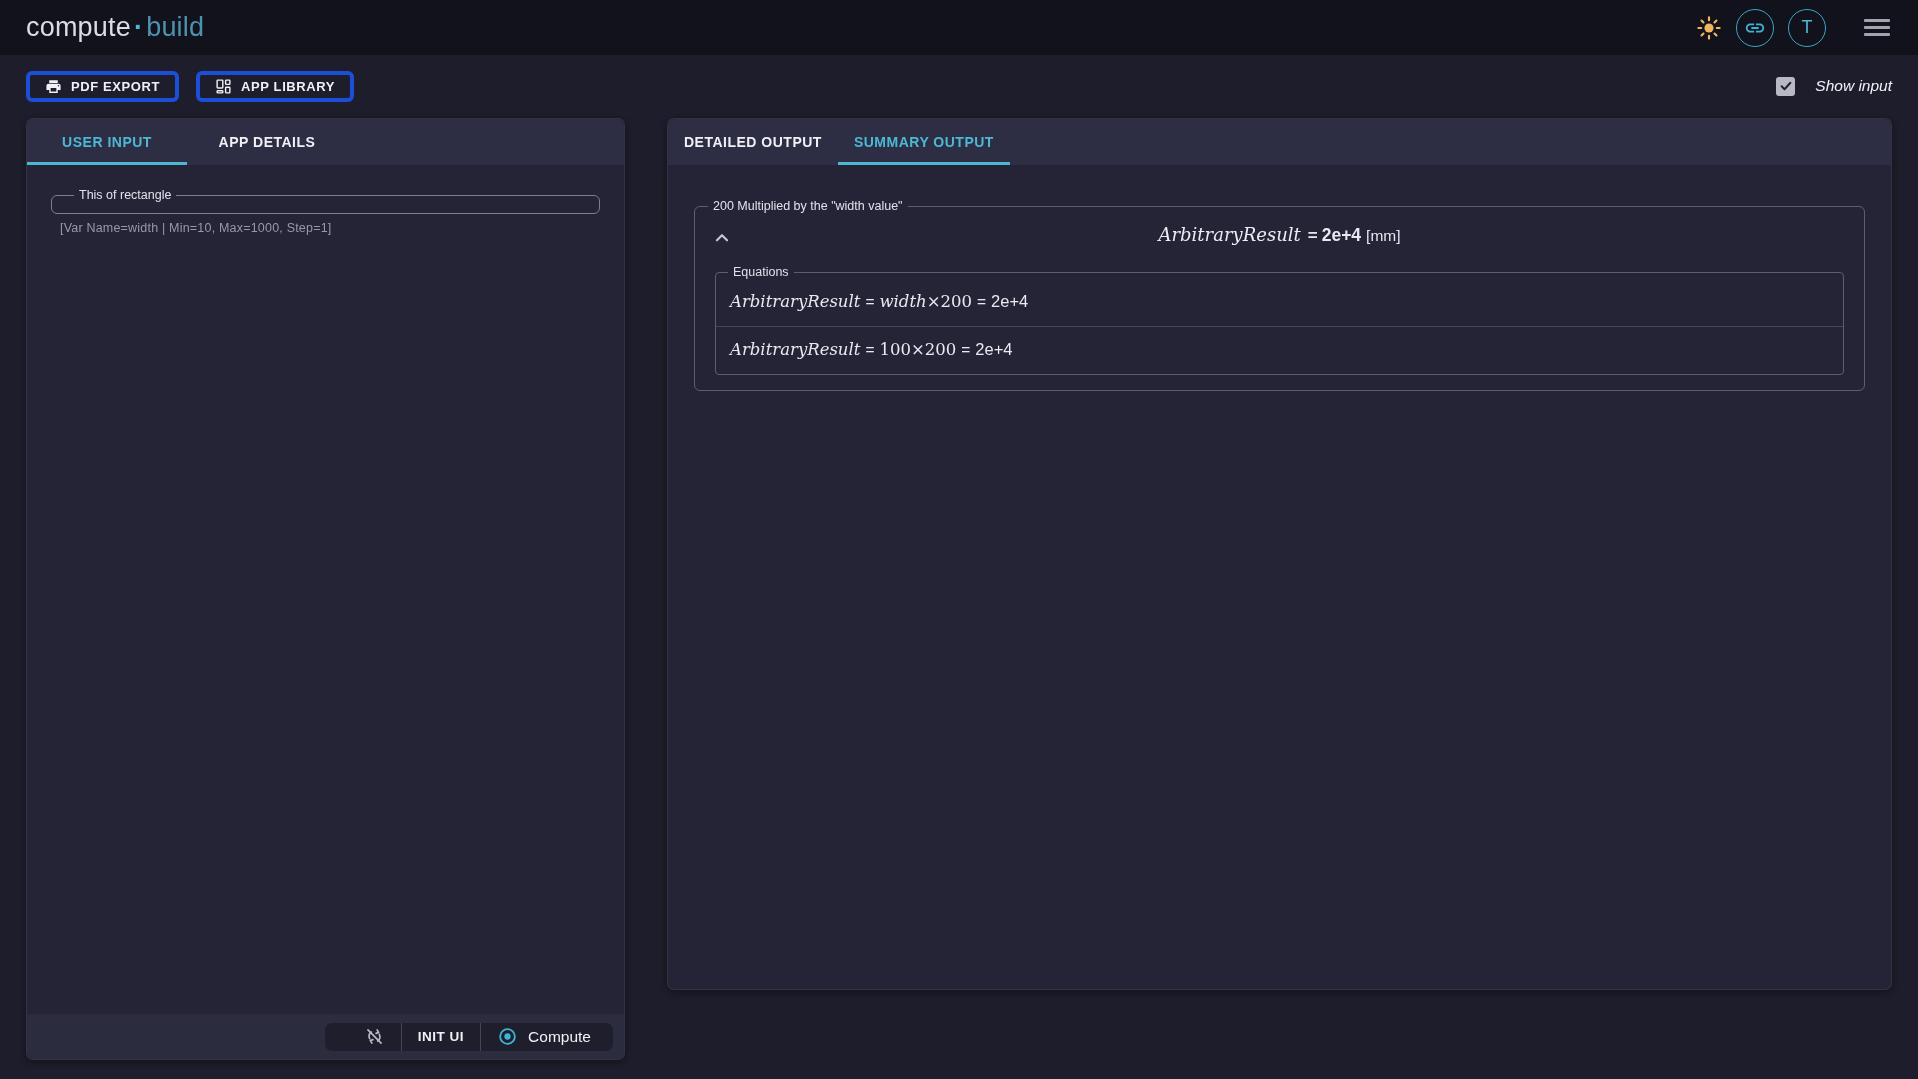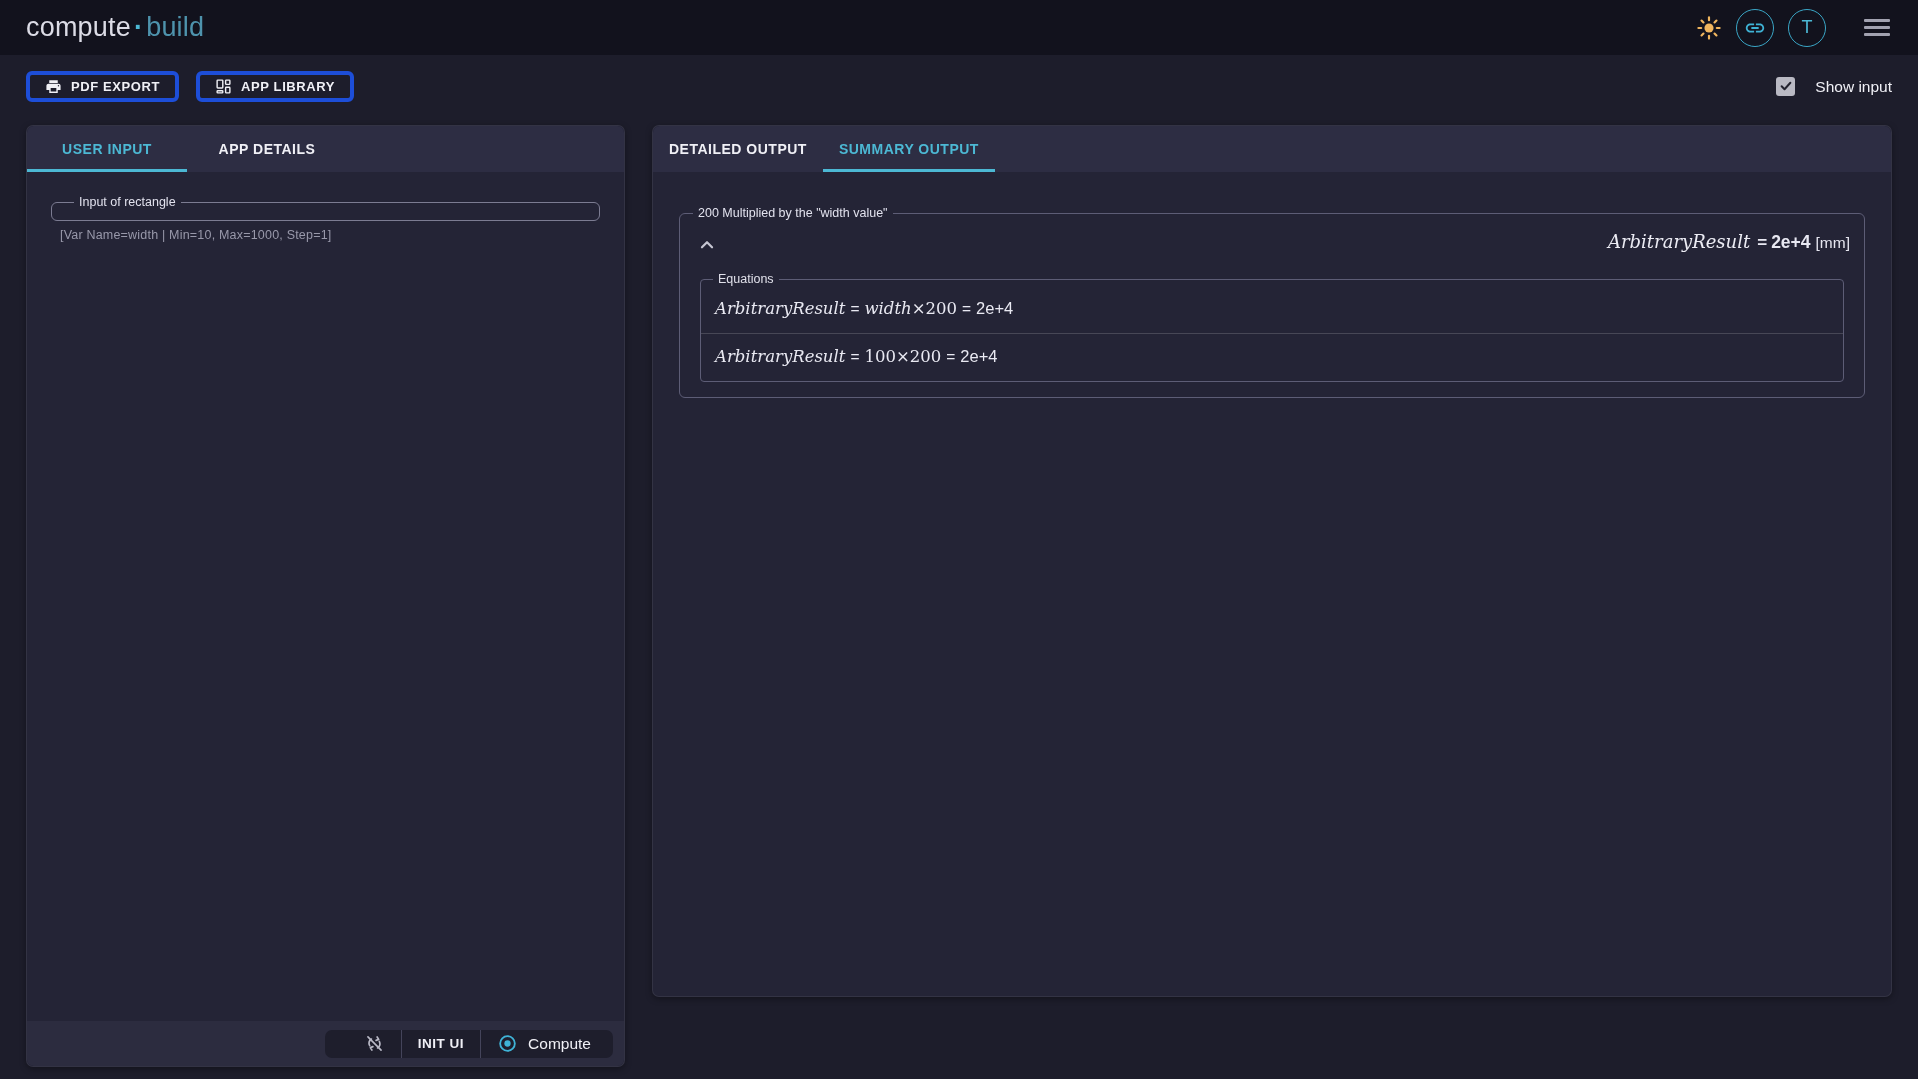--- a/index.html
+++ b/index.html
@@ -34,29 +34,29 @@
   
   .toolbar { display:flex; align-items:center; margin:15px 26px 0 26px; height:32px; }
   .outline-btn {
     display:flex; align-items:center; gap:9px;
     height:31px; padding:0 15px; margin-right:17px;
     background:transparent; border:4px solid #1d4ed8; border-radius:6px;
     color:#f0f0f6; font-family:"Liberation Sans",sans-serif;
     font-size:13px; font-weight:700; letter-spacing:.6px; cursor:pointer;
   }
   .toolbar-spacer { flex:1; }
-  .show-input { display:flex; align-items:flex-end; gap:20px; cursor:pointer; }
+  .show-input { display:flex; align-items:center; gap:20px; cursor:pointer;font-style:italic; }
   .checkbox {
     width:19px; height:19px; border-radius:3px; background:#b9b9c3;
     display:flex; align-items:center; justify-content:center; cursor:pointer;
   }
   .show-input-label { font-size:15.5px; color:#f0f0f6; }
 
   
-  .main { display:flex; align-items:flex-start; margin:23px 26px 0 26px; gap:27px; }
+  .main { display:flex; align-items:flex-start; margin:16px 26px 0 26px; gap:42px; }
   .panel {
     background:#242436; border-radius:7px;
     border:1px solid rgba(255,255,255,.07);
     box-shadow:0 2px 6px rgba(0,0,0,.35);
     position:relative;
   }
   .panel-left  { width:599px; height:942px; }
   .panel-right { flex:1; height:872px; }
 
   .tabbar {
@@ -125,21 +125,21 @@
   fieldset.result-box {
     margin-top:34px; border:1px solid #5d5d76; border-radius:6px; padding:0 0 15px 0;
   }
   fieldset.result-box > legend { margin-left:13px; padding:0 5px; font-size:12.5px; color:#e2e2ee; }
   .result-head { position:relative; height:46px; margin:2px 14px 0 14px; }
   .collapse-btn {
     position:absolute; left:0; top:10px; width:26px; height:26px;
     background:none; border:none; cursor:pointer; color:#c6c6d2;
     display:flex; align-items:center; justify-content:center;
   }
-  .result-formula { position:absolute; left:0; right:0; top:9px; text-align:right; }
+  .result-formula { position:absolute; left:0; right:0; top:9px; text-align:center; }
   .math-it { font-family:"DejaVu Serif", serif; font-style:italic; }
   .math-up { font-family:"DejaVu Serif", serif; }
   .rf-name { font-size:18px; color:#ecexf4; color:#ececf4; }
   .rf-eq   { font-size:17px; font-weight:700; margin:0 4px 0 7px; }
   .rf-val  { font-size:17.5px; font-weight:700; }
   .rf-unit { font-size:15.5px; margin-left:5px; color:#e6e6f0; }
 
   fieldset.equations {
     margin:4px 20px 0 20px; border:1px solid #5d5d76; border-radius:4px; padding:0;
   }
@@ -227,21 +227,21 @@
 <div class="main">
 
   <section class="panel panel-left">
     <div class="tabbar">
       <button class="tab active">USER INPUT</button>
       <button class="tab">APP DETAILS</button>
     </div>
     <div class="panel-body">
 
       <fieldset class="field">
-        <legend>Input of rectangle</legend>
+        <legend>This of rectangle</legend>
       </fieldset>
       <div class="field-helper">[Var Name=width | Min=10, Max=1000, Step=1]</div>
     </div>
 
     <div class="panel-footer">
       <div class="btn-group">
         <button class="group-btn" title="Auto-compute off">
           <span>
             <svg width="21" height="21" viewBox="0 0 24 24" fill="none" stroke="#b9b9c6" stroke-width="1.9" stroke-linecap="round" stroke-linejoin="round">
               <path d="M6.5 14.5a6 6 0 0 1 2-7.6"></path>

